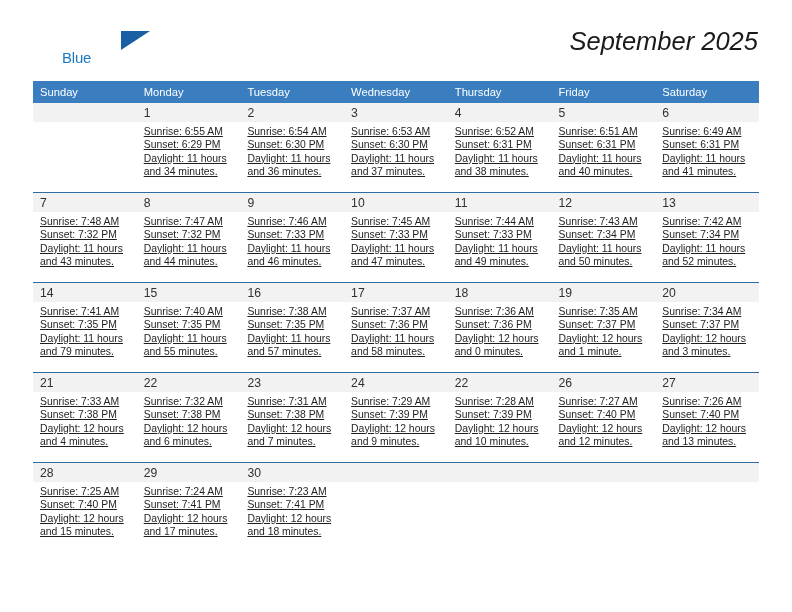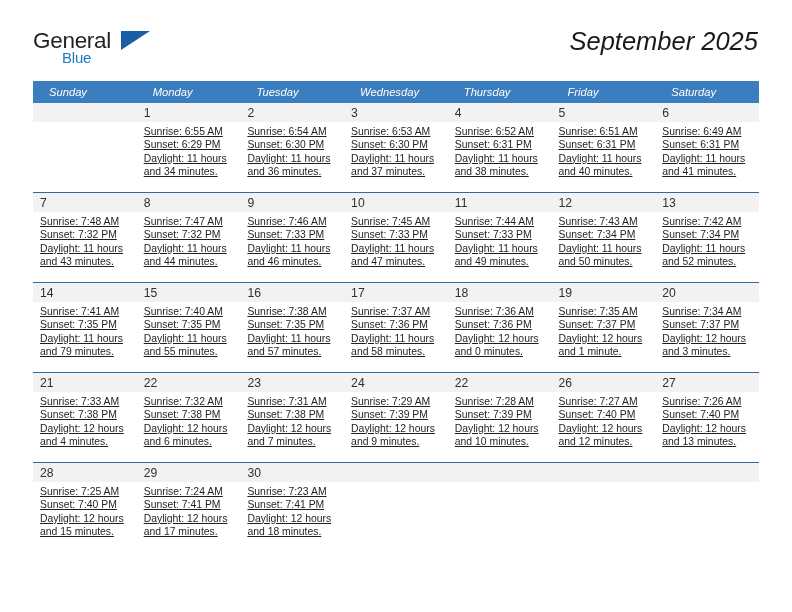--- a/index.html
+++ b/index.html
@@ -86,24 +86,23 @@
     width: 726px;
     border-collapse: collapse;
     table-layout: fixed;
   }
   .calendar th {
     background: #3a7ebf;
     color: #ffffff;
     font-size: 11.2px;
     font-weight: normal;
     text-align: left;
-    padding: 5px 0 5px 16px;
+    padding: 5px 0 5px 7px;
     height: 19px;
     box-sizing: border-box;
-    font-style: italic;
   }
   .calendar td {
     vertical-align: top;
     padding: 0;
     height: 89px;
     border-top: 1px solid #2e6da4;
     background: #ffffff;
   }
   .calendar tr.week-row:first-child td {
     border-top: none;
@@ -131,21 +130,20 @@
     white-space: nowrap;
   }
 </style>
 </head>
 <body>
 
 <div class="page">
 
   <div class="header">
     <div class="logo">
-      <span class="logo-general">General</span>
       <span class="logo-triangle"></span>
       <span class="logo-blue">Blue</span>
     </div>
     <div class="title-block">
       <div class="cal-title">September 2025</div>
     </div>
   </div>
 
   <table class="calendar">
     <thead>

